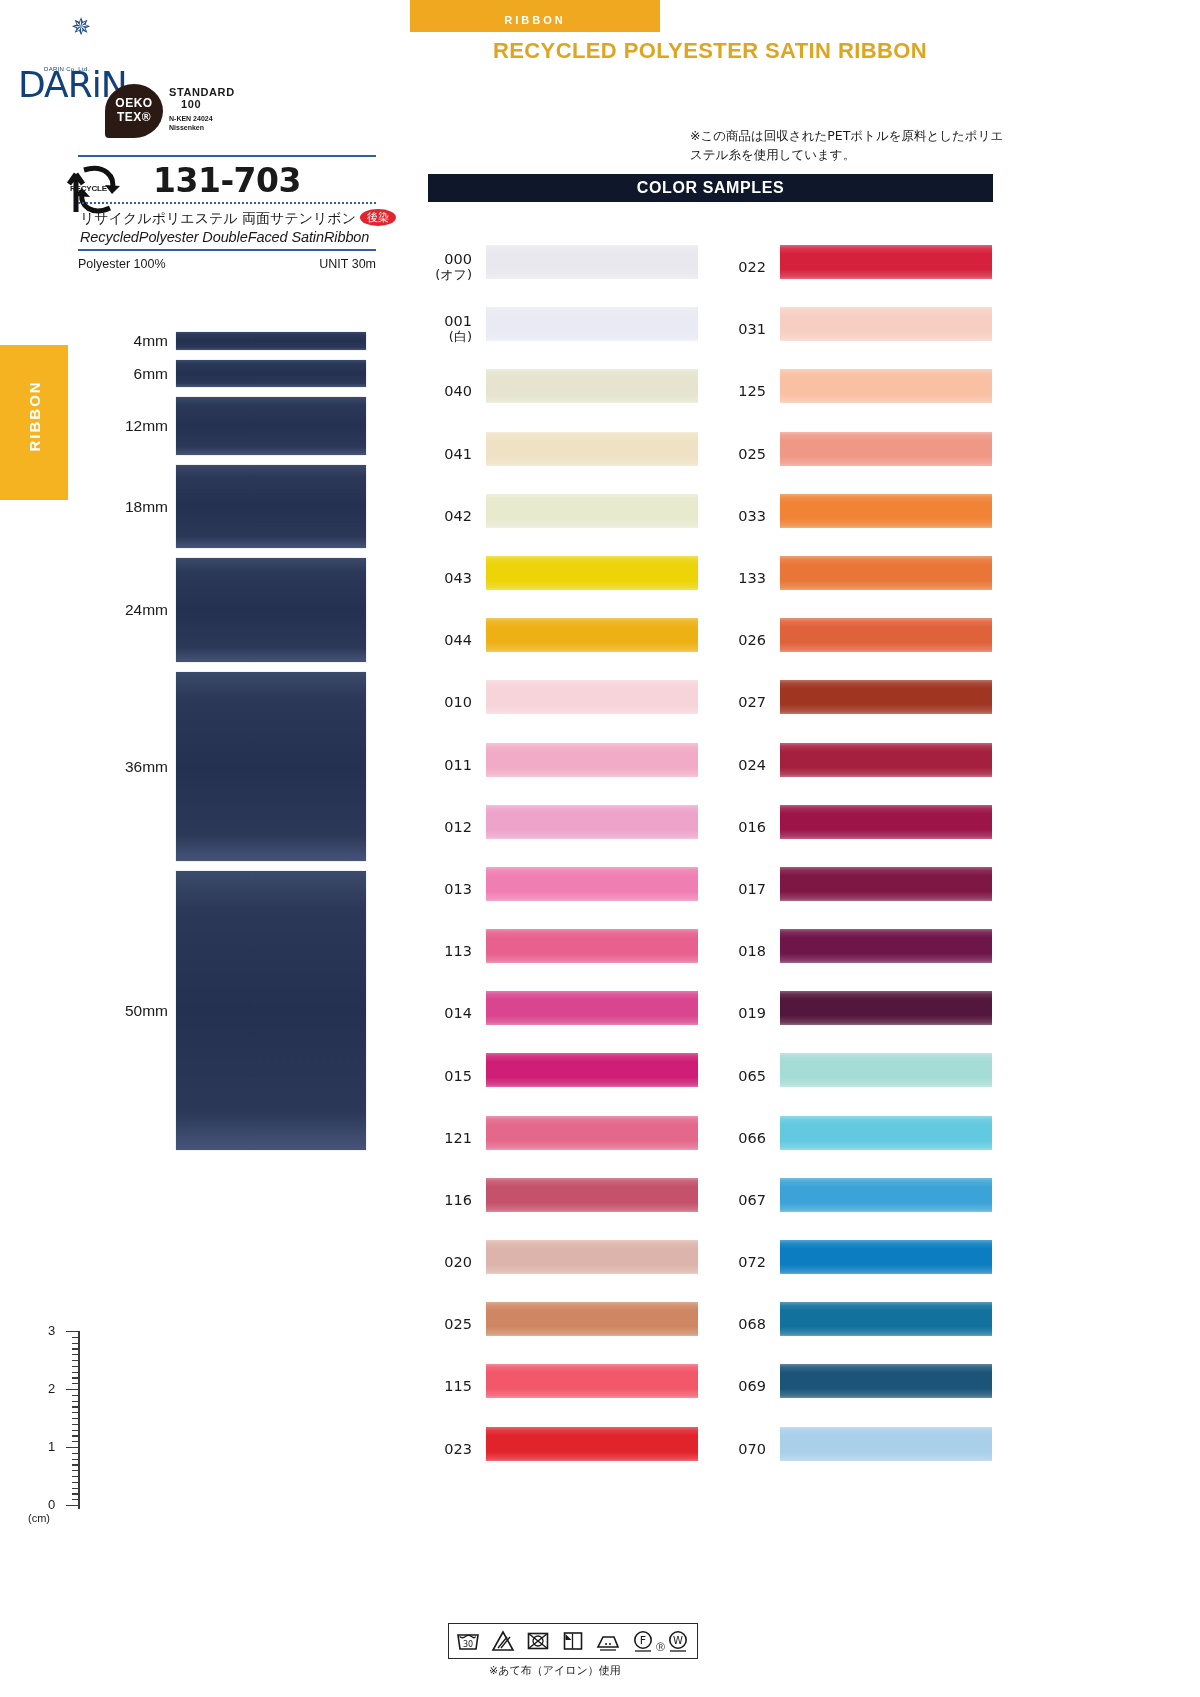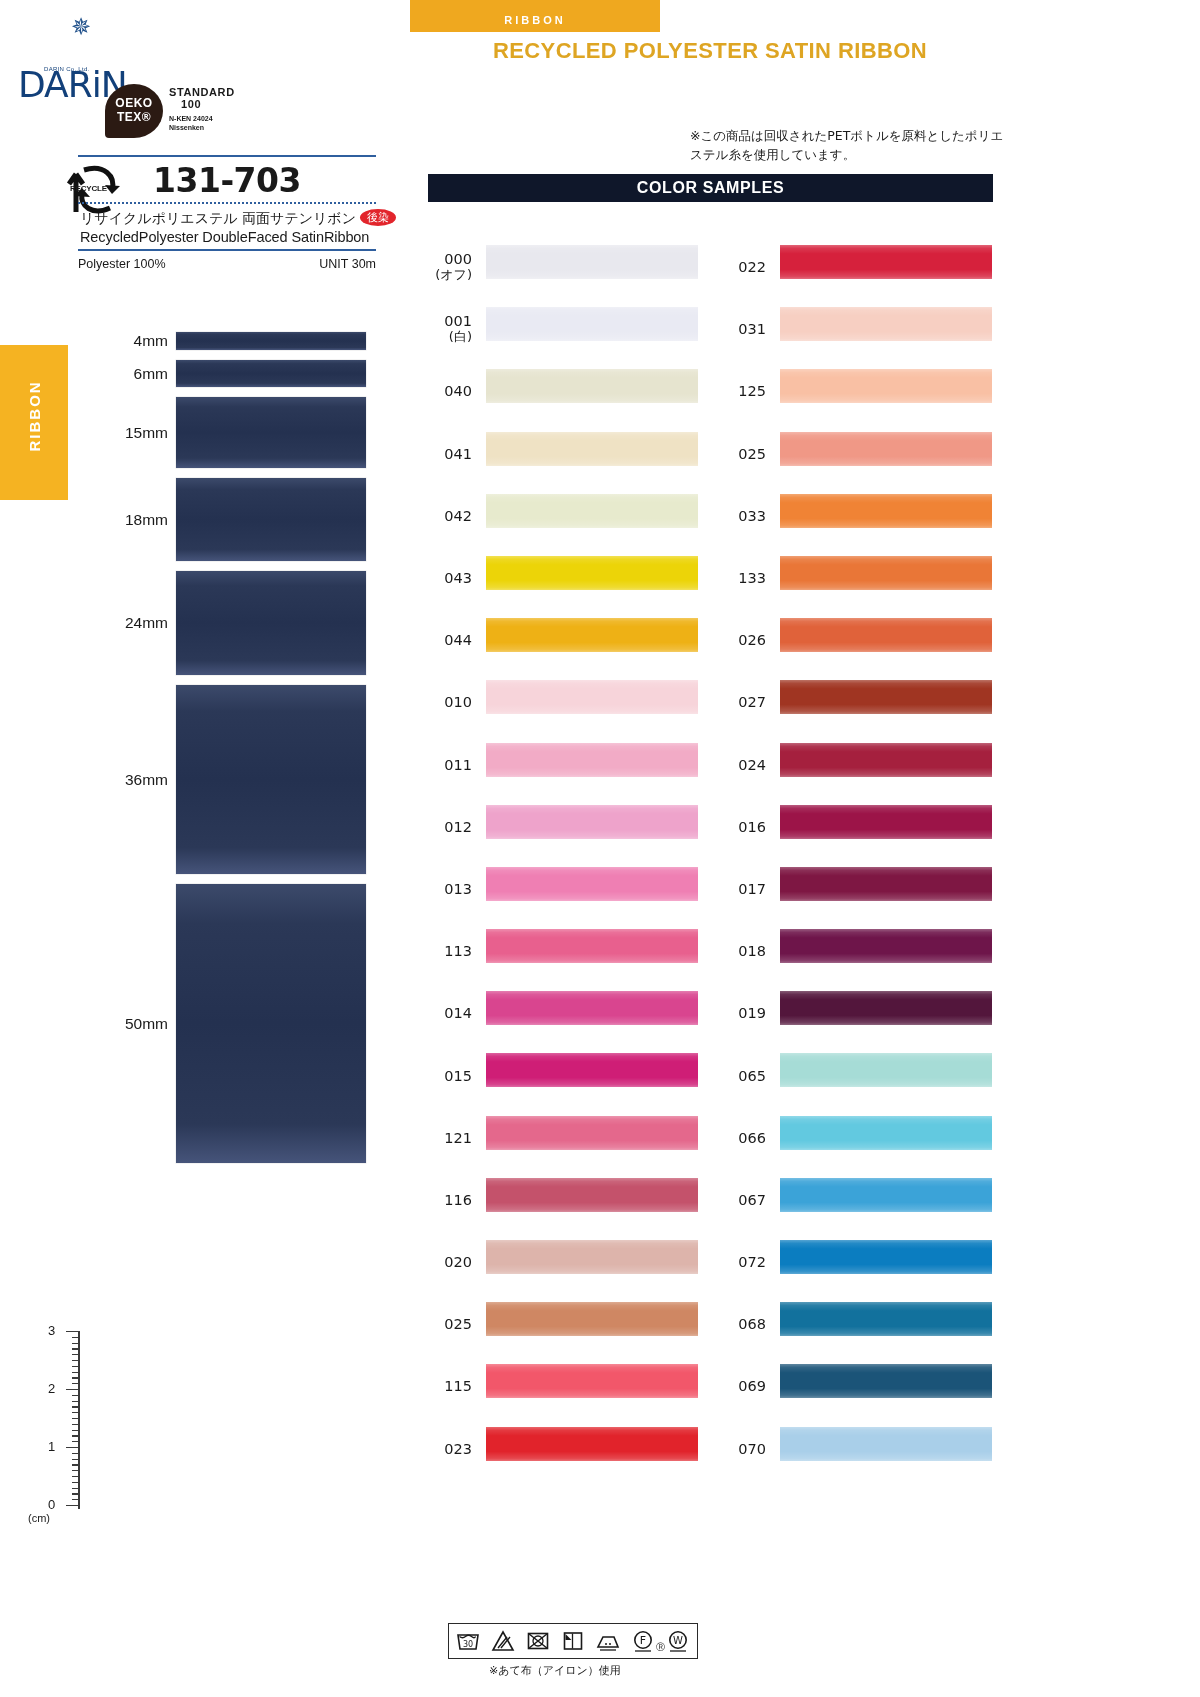--- a/index.html
+++ b/index.html
@@ -32,21 +32,21 @@
 
   
   #recycle-icon{position:absolute;left:62px;top:160px;width:64px;height:58px;}
   #recycle-icon .lbl{position:absolute;left:8px;top:24px;font-size:8px;font-weight:bold;letter-spacing:-.2px;}
   #prod-box{position:absolute;left:78px;top:155px;width:298px;}
   #prod-box .rule-top{border-top:2px solid #2f5f9e;}
   #prod-code{text-align:center;font-size:33px;font-weight:bold;letter-spacing:-.5px;padding:4px 0 2px;font-family:"DejaVu Sans",sans-serif;}
   #prod-box .rule-dot{border-top:2px dotted #2f5f9e;}
   #prod-jp{font-size:14px;padding-top:5px;padding-left:2px;font-family:"DejaVu Sans",sans-serif;white-space:nowrap;}
   #prod-jp .chip{display:inline-block;background:#e2252c;color:#fff;border-radius:50%/50%;padding:1px 7px;font-size:11px;margin-left:4px;vertical-align:2px;}
-  #prod-en{font-size:14.5px;padding:1px 0 4px 2px;letter-spacing:-.1px;}
+  #prod-en{font-size:14.5px;padding:1px 0 4px 2px;letter-spacing:-.1px;font-style:italic;}
   #prod-box .rule-bot{border-top:2px solid #2f5f9e;}
   #prod-meta{display:flex;justify-content:space-between;padding-top:6px;font-size:12.5px;align-items:flex-end;}
 
   
   #side-tab{position:absolute;left:0;top:345px;width:68px;height:155px;background:#f5b322;}
   #side-tab span{display:block;color:#fff;font-size:15px;font-weight:bold;letter-spacing:2px;
       transform:rotate(-90deg);transform-origin:center;margin-top:64px;text-align:center;}
 
   
   #width-list{position:absolute;left:60px;top:332px;width:320px;}
@@ -146,23 +146,23 @@
 
 <div id="width-list">
     <div class="w-row" style="height: 18px;">
       <div class="w-label">4mm</div>
       <div class="w-swatch" style="height: 18px;"></div>
     </div>
     <div class="w-row" style="height: 27px;">
       <div class="w-label">6mm</div>
       <div class="w-swatch" style="height: 27px;"></div>
     </div>
-    <div class="w-row" style="height: 71px;">
-      <div class="w-label">15mm</div>
-      <div class="w-swatch" style="height: 71px;"></div>
+    <div class="w-row" style="height: 58px;">
+      <div class="w-label">12mm</div>
+      <div class="w-swatch" style="height: 58px;"></div>
     </div>
     <div class="w-row" style="height: 83px;">
       <div class="w-label">18mm</div>
       <div class="w-swatch" style="height: 83px;"></div>
     </div>
     <div class="w-row" style="height: 104px;">
       <div class="w-label">24mm</div>
       <div class="w-swatch" style="height: 104px;"></div>
     </div>
     <div class="w-row" style="height: 189px;">

